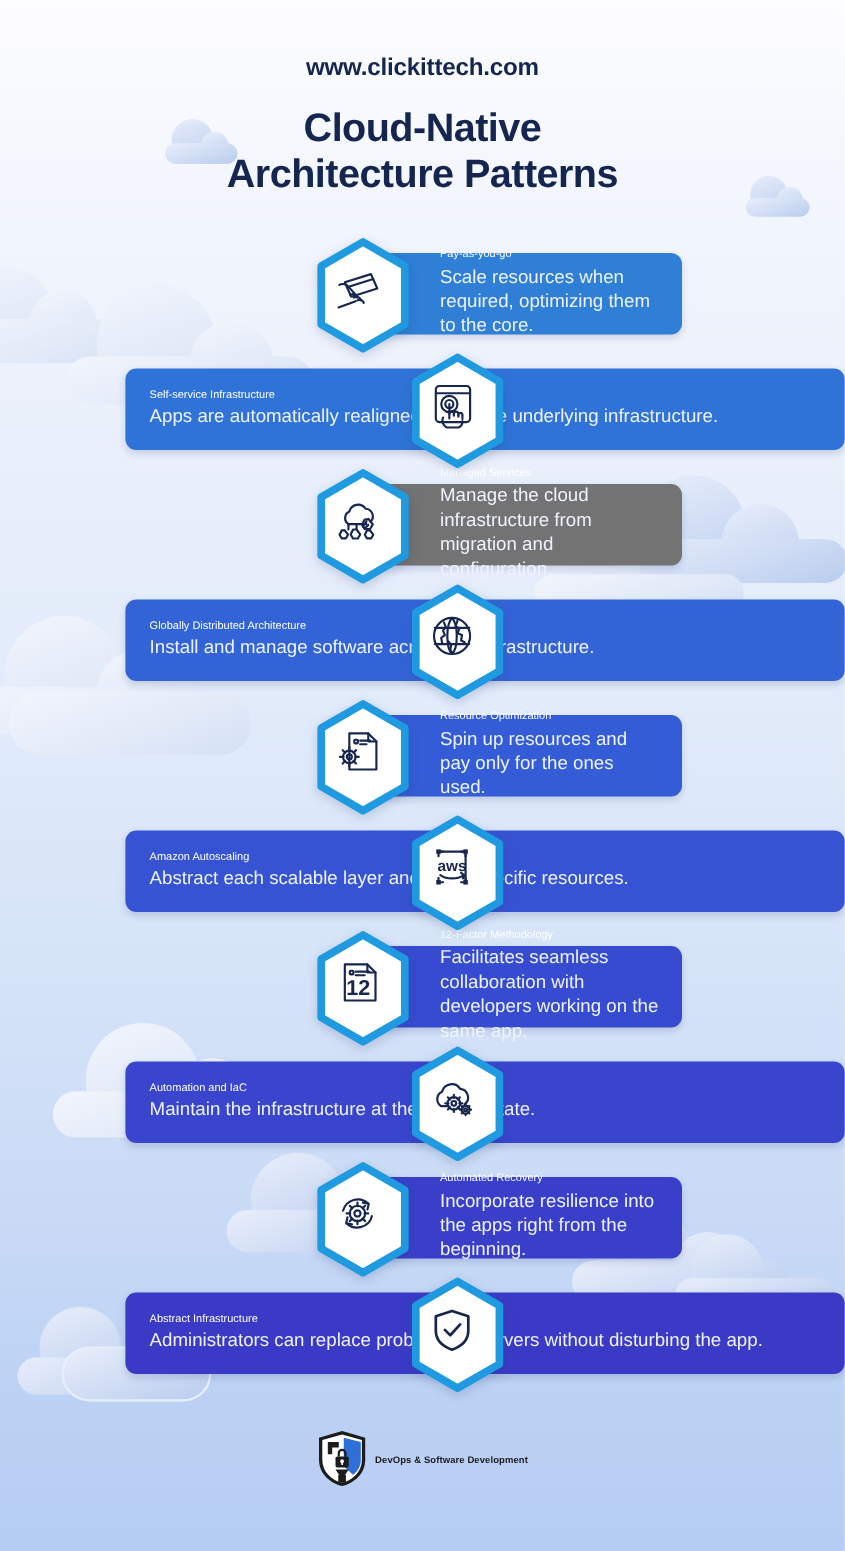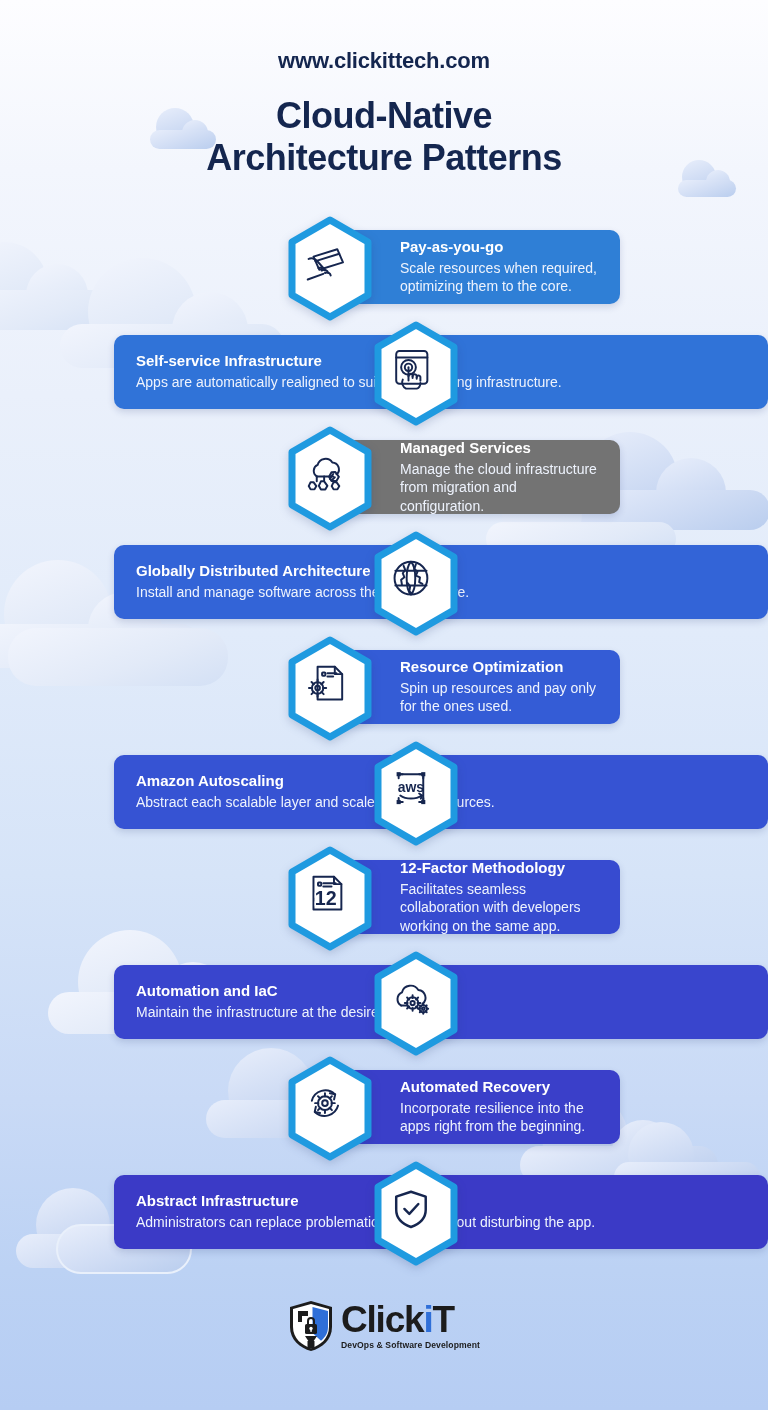--- a/index.html
+++ b/index.html
@@ -56,22 +56,22 @@
   .row { position:relative; height:105px; }
 
   .bar {
     position:absolute; top:14px; height:74px; border-radius:10px;
     box-shadow:0 3px 7px rgba(30,50,110,.17);
     display:flex; flex-direction:column; justify-content:center;
   }
   .row.left-icon .bar  { left:330px; right:148px; padding:0 18px 0 70px; }
   .row.right-icon .bar { left:114px; right:0;     padding:0 70px 0 22px; }
 
-  .bar h3 { font-size:15px; font-weight:bold; color:#ffffff; line-height:1.25; margin-bottom:2px; }
-  .bar p  { font-size:14px; color:#eef3fd; line-height:1.32; font-weight:500; }
+  .bar h3 { font-size:10px; font-weight:normal; color:#ffffff; line-height:1.25; margin-bottom:2px; }
+  .bar p  { font-size:17px; color:#eef3fd; line-height:1.32; font-weight:500; }
 
   
   .hex {
     position:absolute; top:0; width:100px; height:105px; z-index:6;
     filter:drop-shadow(0 3px 5px rgba(30,50,110,.20));
   }
   .row.left-icon  .hex { left:280px; }
   .row.right-icon .hex { left:366px; }
 
   .hex svg { width:100%; height:100%; display:block; }
@@ -430,17 +430,16 @@
         <path d="M31 10.5 l7.5 1.8 -2.2 7.4 -2.2 -2.3 -6 5.8 -2.6 -2.7 6 -5.8 z" fill="#2f6fd8"></path>
         <path d="M17 36 h12 l-6 9 z" fill="#1c1c1c"></path>
         <rect x="19.5" y="41" width="7" height="7" fill="#1c1c1c"></rect>
         <rect x="17" y="24" width="12" height="10" rx="1.6" fill="#1c1c1c"></rect>
         <path d="M20 24 v-3 a3 3 0 0 1 6 0 v3" fill="none" stroke="#1c1c1c" stroke-width="2"></path>
         <circle cx="23" cy="28.4" r="1.7" fill="#ffffff"></circle>
         <rect x="22.3" y="28.4" width="1.5" height="3.4" fill="#ffffff"></rect>
       </svg>
     </span>
     <span class="logo-text">
-      <span class="logo-word"><span>Click</span><span class="k">i</span><span>T</span></span>
       <span class="logo-tag" style="display:block;">DevOps &amp; Software Development</span>
     </span>
   </div>
 </div>
 
 </body></html>

